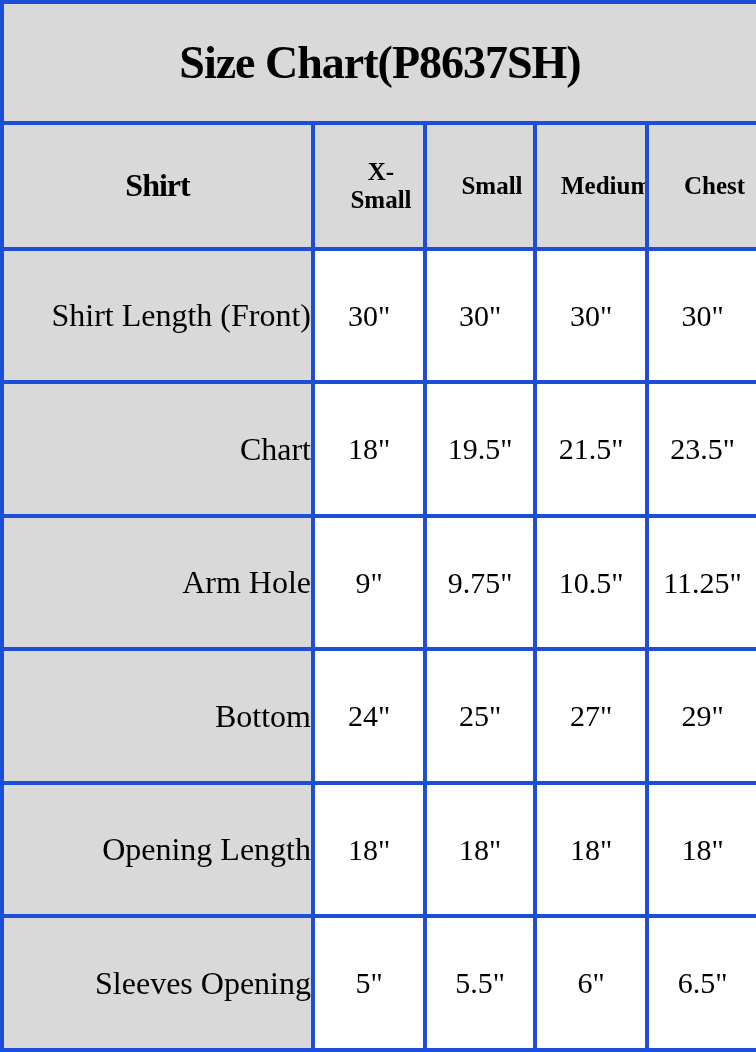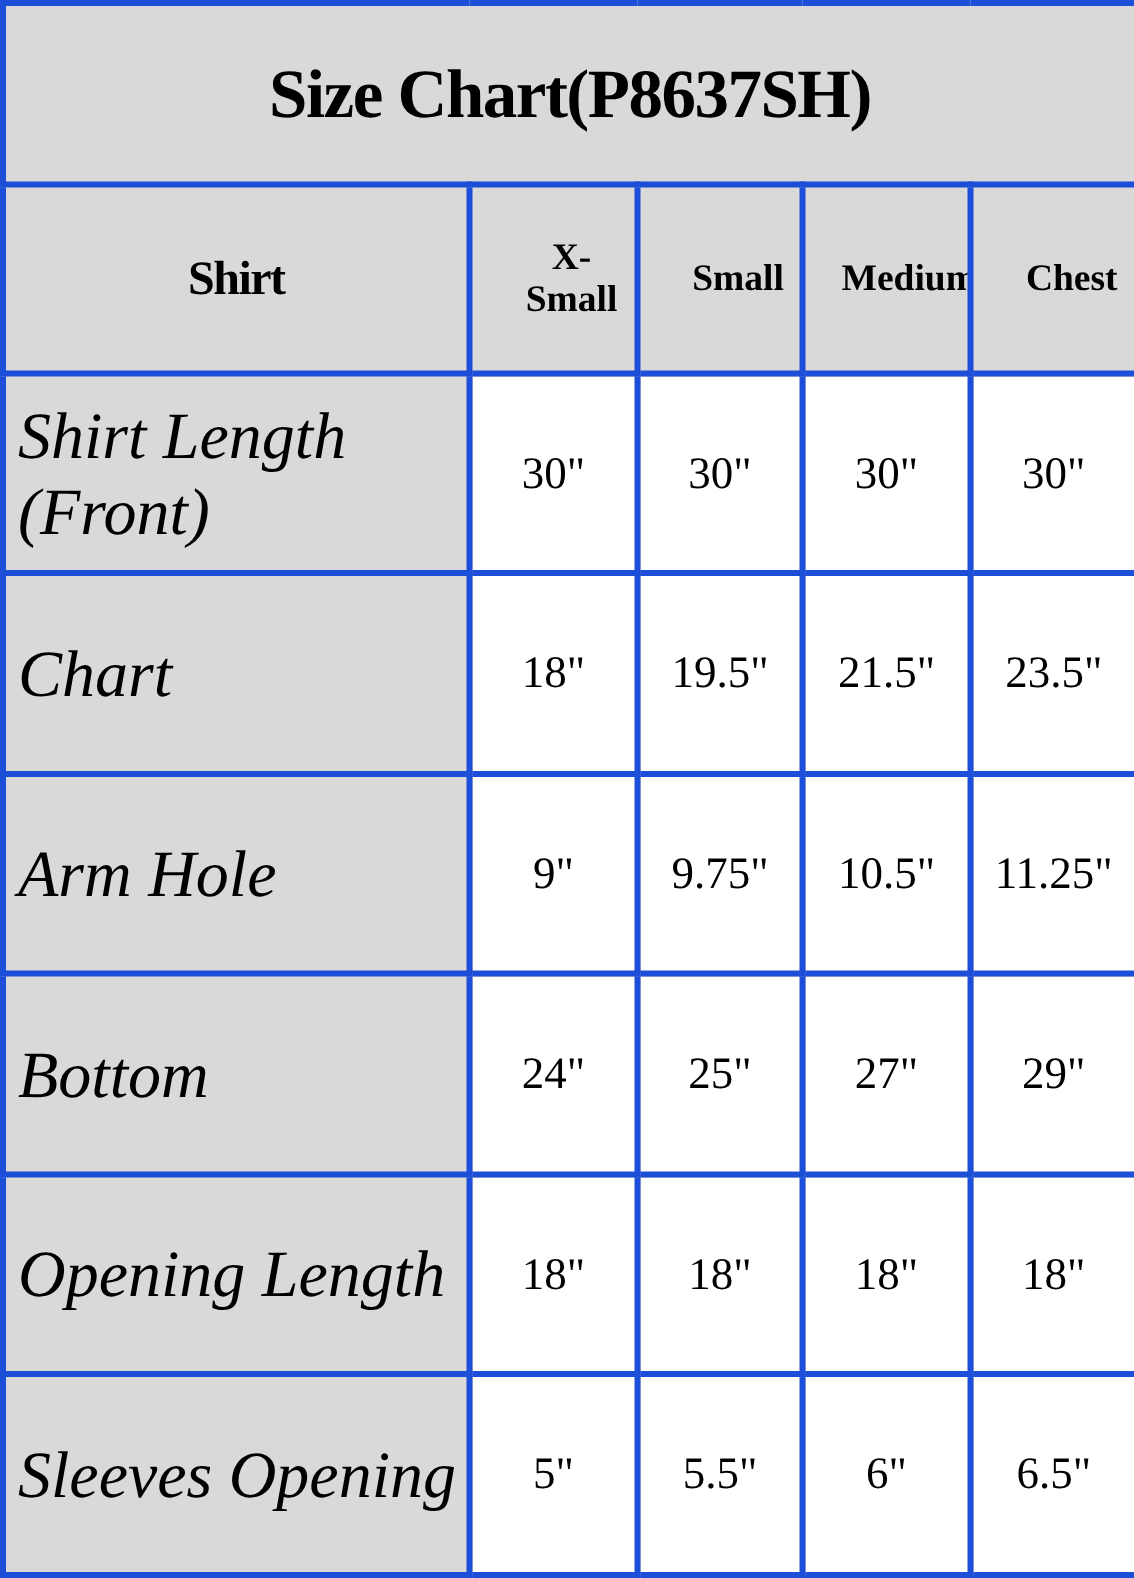--- a/index.html
+++ b/index.html
@@ -52,24 +52,23 @@
   tr.header-row td.size-head {
     font-size: 25px;
     padding-left: 24px;
   }
   
   tr.data-row td {
     height: 106px;
   }
   tr.data-row td.label-cell {
     background: #d9d9d9;
-    text-align: left;
+    text-align: right;
     padding-left: 8px;
-    font-size: 44px;
-    font-style: italic;
+    font-size: 32px;
   }
   tr.data-row td.value-cell {
     background: #ffffff;
     text-align: center;
     font-size: 30px;
   }
 </style>
 </head>
 <body>
 

